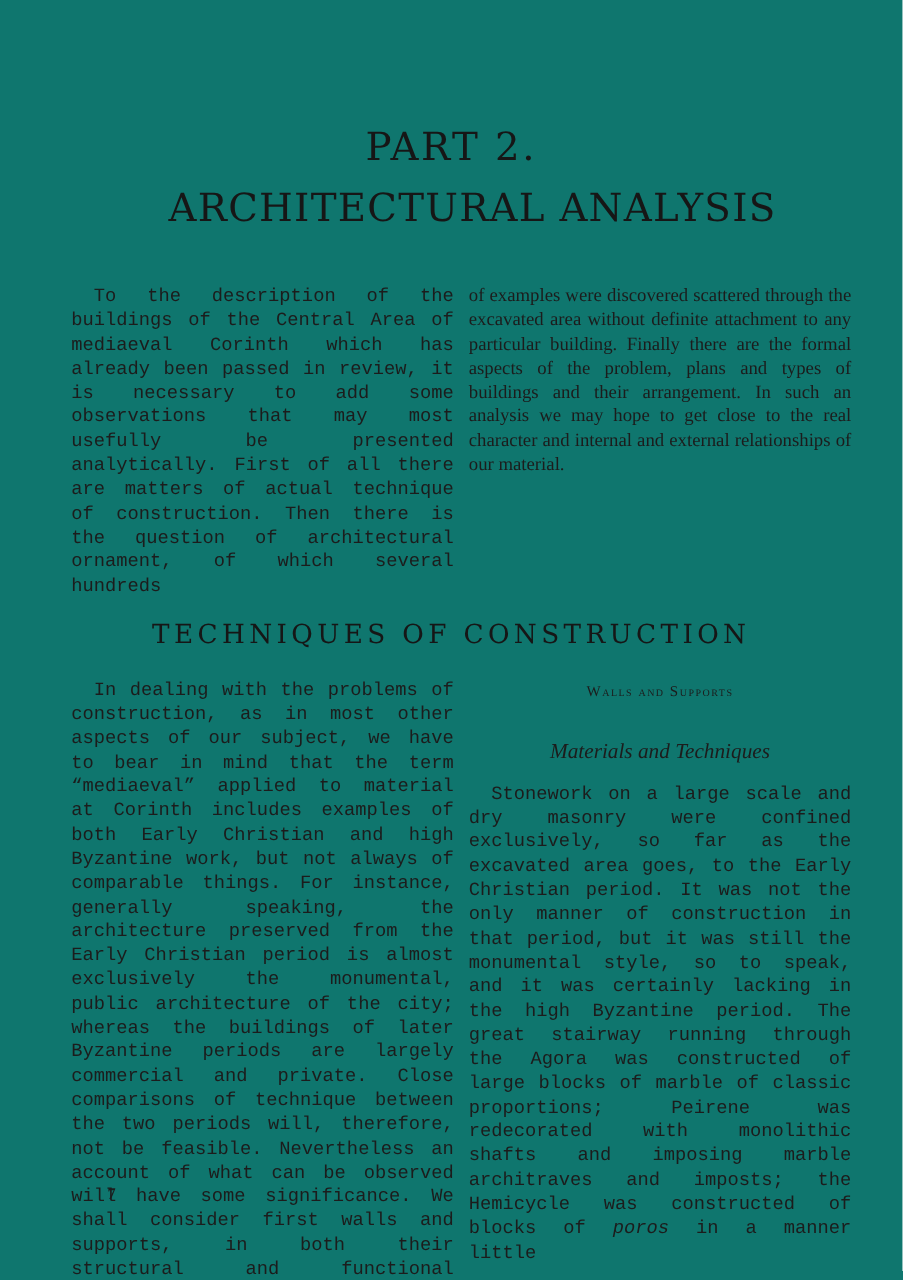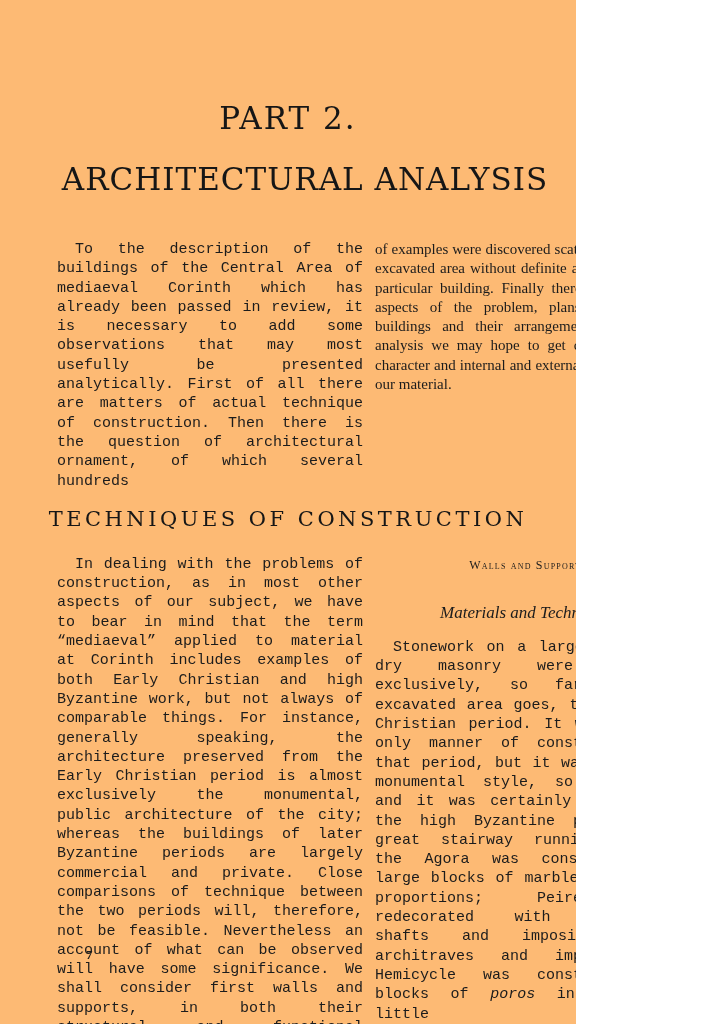--- a/index.html
+++ b/index.html
@@ -2,41 +2,41 @@
 <html><head>
 <meta charset="utf-8">
 <style>
   html, body {
     margin: 0;
     padding: 0;
     background: #ffffff;
   }
   .page {
     position: relative;
-    width: 576px;
+    width: 722px;
     height: 1024px;
-    background: #fdba74;
+    background: #0f766e;
     overflow: hidden;
     font-family: "Liberation Serif", "DejaVu Serif", serif;
     color: #1c1c1c;
   }
   h1, h2, h3, p, div { margin: 0; padding: 0; }
 
   .part-title {
     margin-top: 98px;
     text-align: center;
     font-family: "DejaVu Serif", serif;
     font-weight: normal;
     font-size: 31px;
     letter-spacing: 2px;
     line-height: 40px;
     color: #161616;
   }
   .part-subtitle {
-    margin-top: 20px;
+    margin-top: 8px;
     text-align: center;
     font-family: "DejaVu Serif", serif;
     font-weight: normal;
     font-size: 31px;
     letter-spacing: 1px;
     line-height: 42px;
     color: #161616;
     padding-left: 34px;
   }
 

